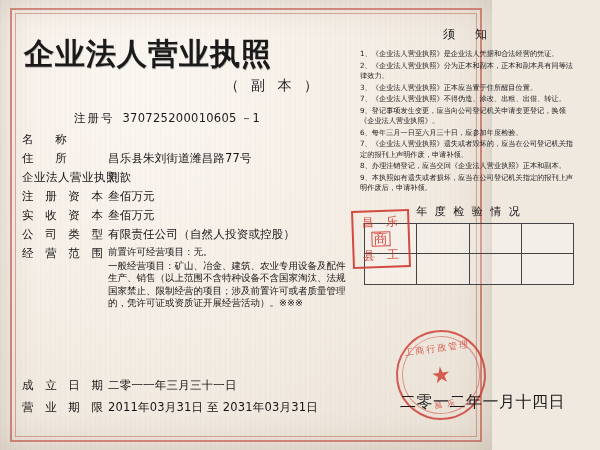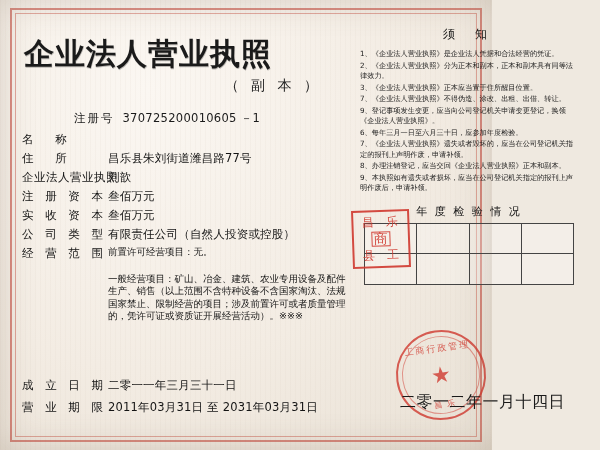--- a/index.html
+++ b/index.html
@@ -97,21 +97,21 @@
   .f-value {
     flex: 1;
     letter-spacing: 0.2px;
   }
   .scope-body {
     font-size: 9.5px;
     line-height: 12.5px;
     letter-spacing: 0;
     color: #141414;
   }
-  .scope-first { margin-bottom: 14px; }
+  .scope-first { margin-bottom: 1px; }
 
   .bottom-fields {
     position: absolute;
     left: 0;
     bottom: 6px;
     width: 330px;
   }
   .bottom-fields .field { margin-bottom: 8px; }
 
   

